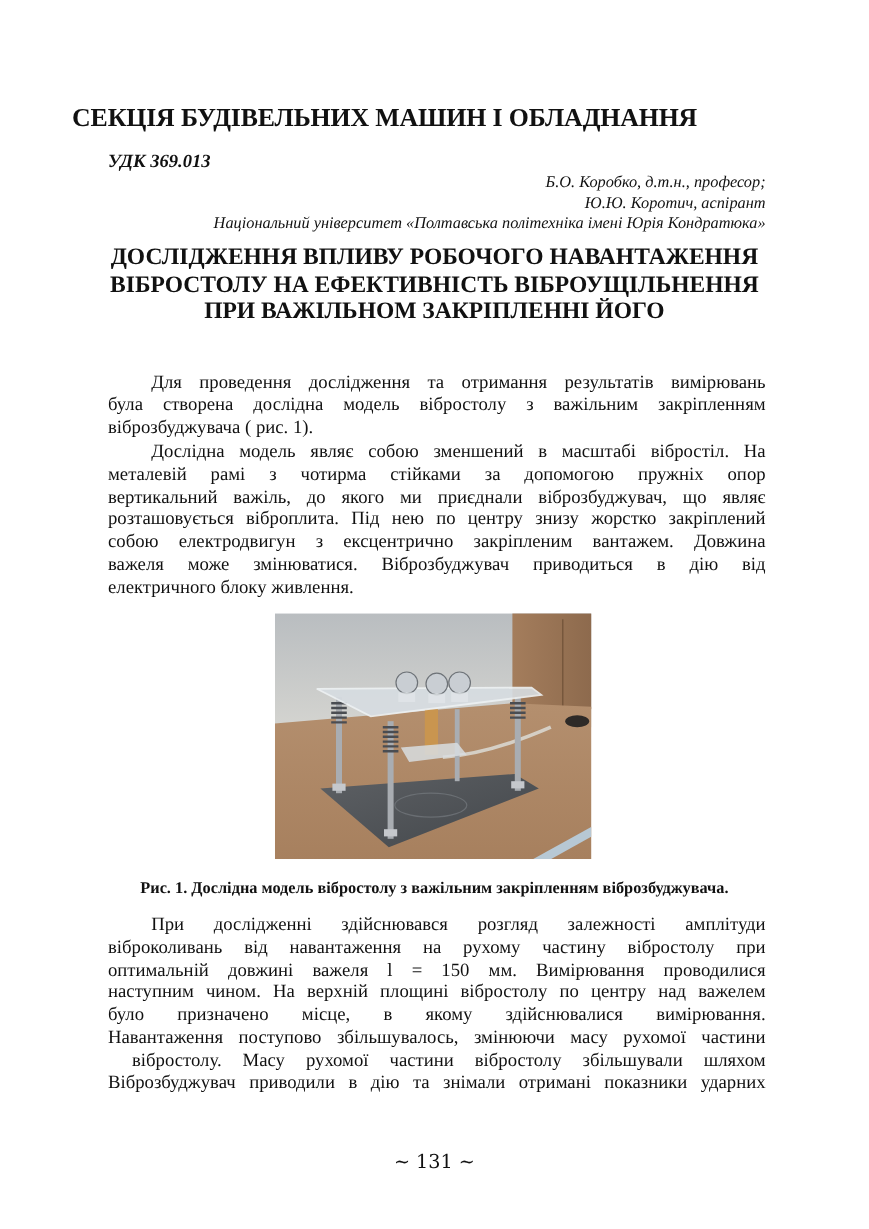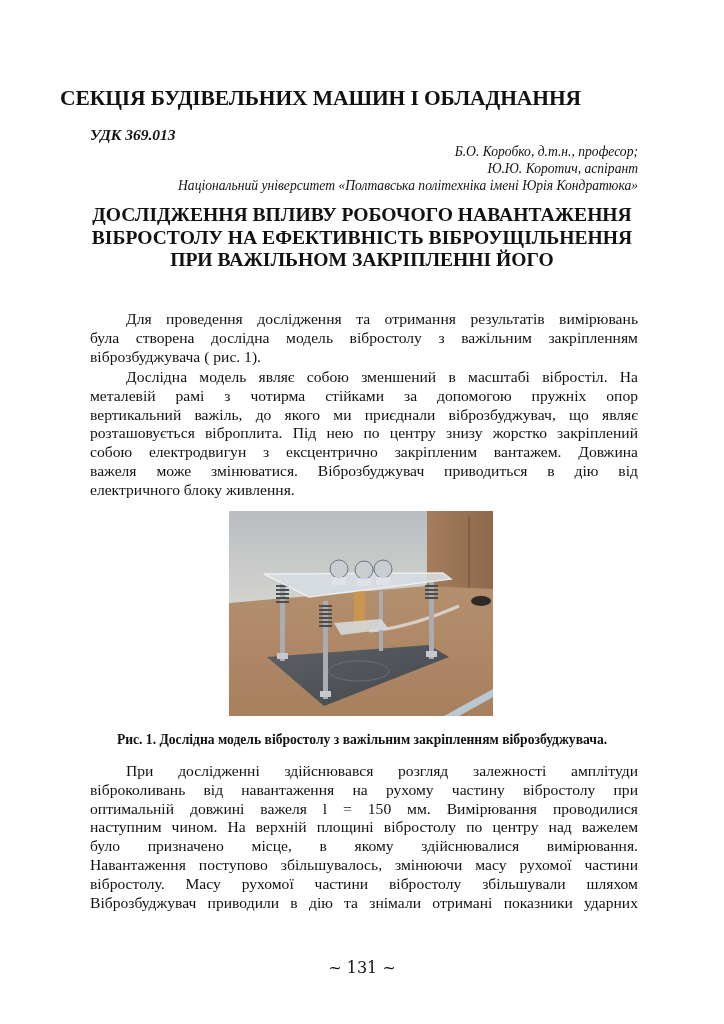--- a/index.html
+++ b/index.html
@@ -145,17 +145,17 @@
 
 <div class="abs caption">Рис. 1.  Дослідна модель вібростолу з важільним закріпленням віброзбуджувача.</div>
 
 <div class="abs para p3">
   <span class="ln ind" style="white-space: normal; text-align-last: justify;">При дослідженні здійснювався розгляд залежності амплітуди</span>
   <span class="ln" style="white-space: normal; text-align-last: justify;">віброколивань від навантаження на рухому частину вібростолу при</span>
   <span class="ln" style="white-space: normal; text-align-last: justify;">оптимальній довжині важеля l = 150 мм.  Вимірювання проводилися</span>
   <span class="ln" style="white-space: normal; text-align-last: justify;">наступним чином. На верхній площині вібростолу по центру над важелем</span>
   <span class="ln" style="white-space: normal; text-align-last: justify;">було призначено місце, в якому здійснювалися вимірювання.</span>
   <span class="ln" style="white-space: normal; text-align-last: justify;">Навантаження поступово збільшувалось, змінюючи масу рухомої частини</span>
-  <span class="ln" style="white-space: normal; text-align-last: justify;">вібростолу. Масу рухомої частини вібростолу збільшували шляхом</span>
+  <span class="ln" style="white-space: normal; text-align-last: justify; margin-left: 20px;">вібростолу. Масу рухомої частини вібростолу збільшували шляхом</span>
   <span class="ln" style="white-space: normal; text-align-last: justify;">Віброзбуджувач приводили в дію та знімали отримані показники ударних</span>
 </div>
 
 <div class="abs page-num">~ 131 ~</div>
 
 </body></html>

